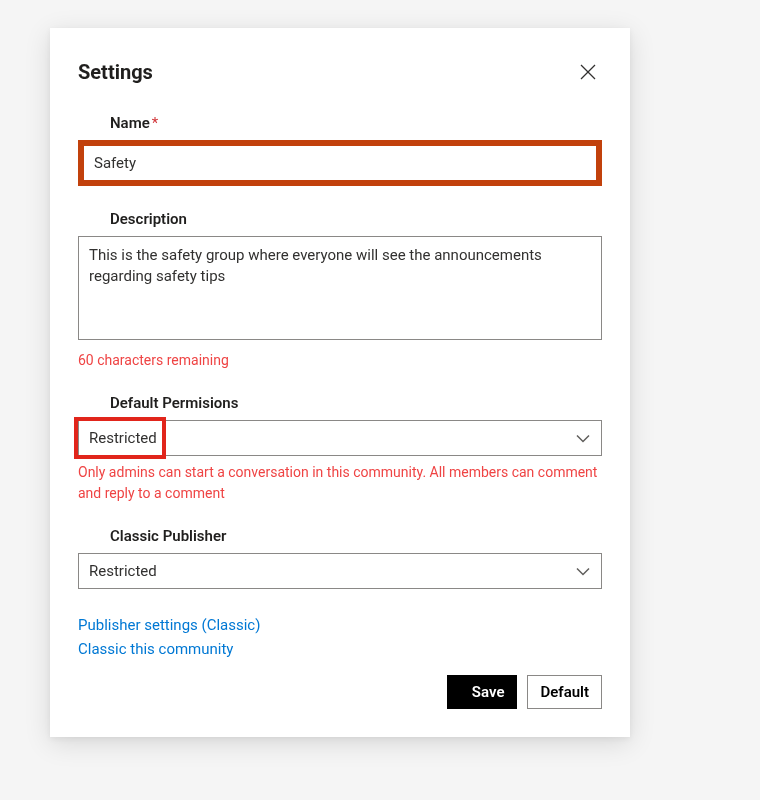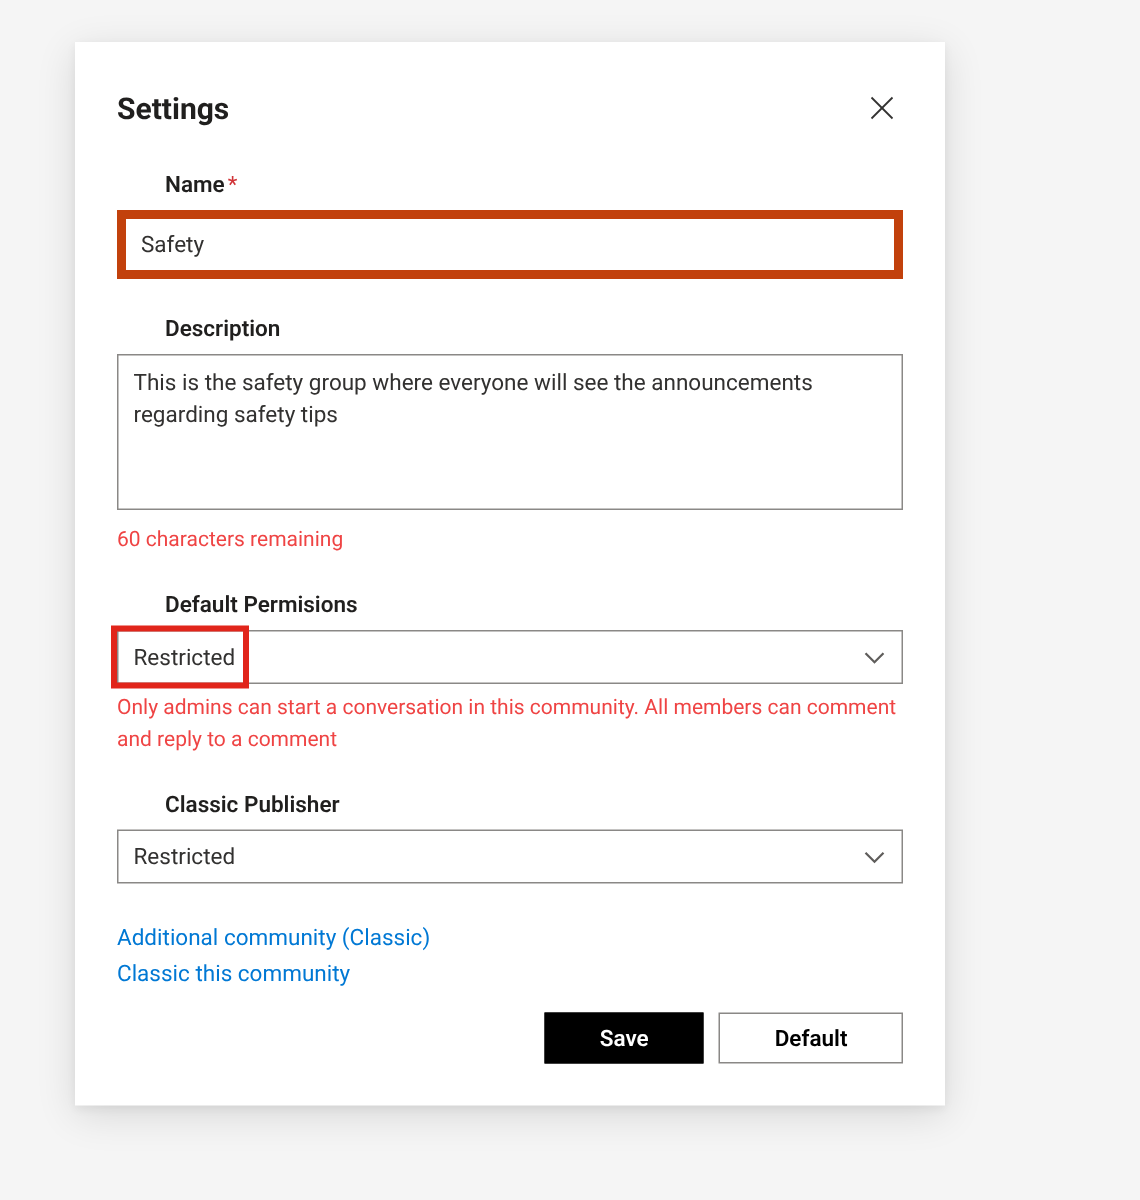--- a/index.html
+++ b/index.html
@@ -130,25 +130,26 @@
   .footer {
     display: flex;
     justify-content: flex-end;
     gap: 10px;
     margin-top: 14px;
   }
   .btn {
     font-size: 15px;
     font-family: inherit;
     font-weight: 600;
-    padding: 7px 36px;
+    padding: 7px 12px;
     border: 1px solid #8a8886;
     background: #fff;
     cursor: pointer;
     min-width: 70px;
+    text-align: right;
   }
   .btn-primary {
     background: #000;
     color: #fff;
     border-color: #000;
   }
 </style>
 </head>
 <body>
 
@@ -201,21 +202,21 @@
       </div>
       <span class="chevron">
         <svg width="14" height="9" viewBox="0 0 14 9">
             <polyline points="1,1 7,7 13,1"></polyline>
           </svg>
       </span>
     </div>
   </div>
 
   <div class="link-list">
-    <a class="link">Additional community (Classic)</a>
+    <a class="link">Publisher settings (Classic)</a>
     <a class="link">Classic this community</a>
   </div>
 
   <div class="footer">
     <button class="btn btn-primary">Save</button>
     <button class="btn">Default</button>
   </div>
 
 </div>
 

